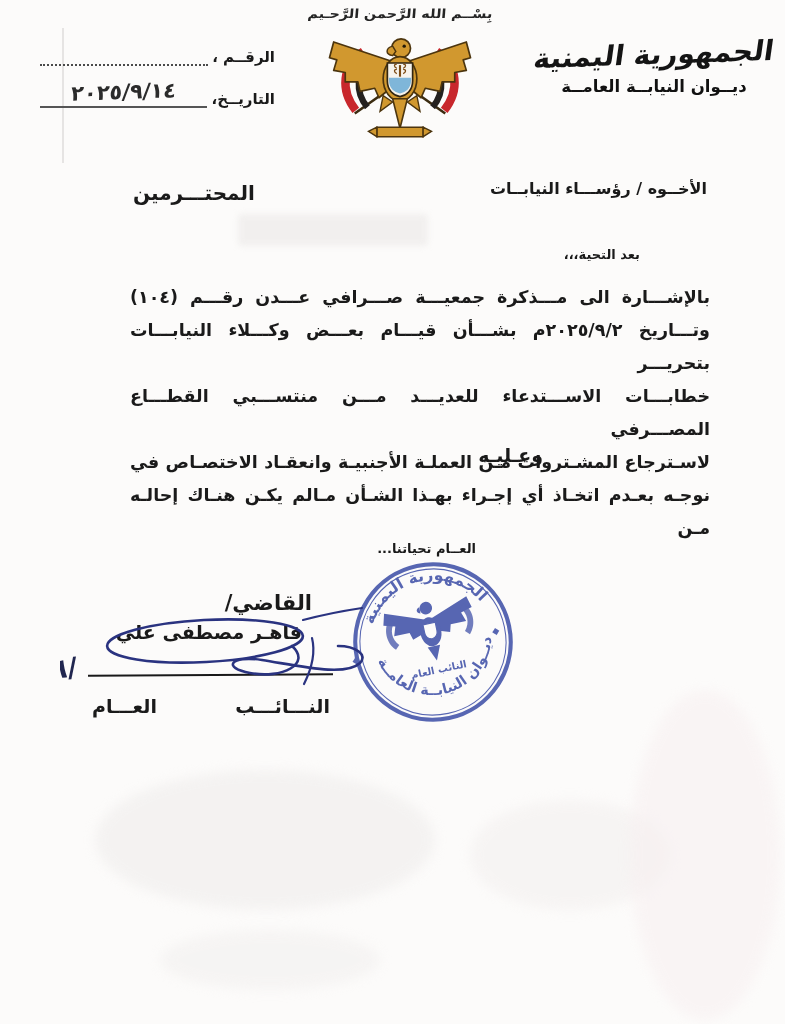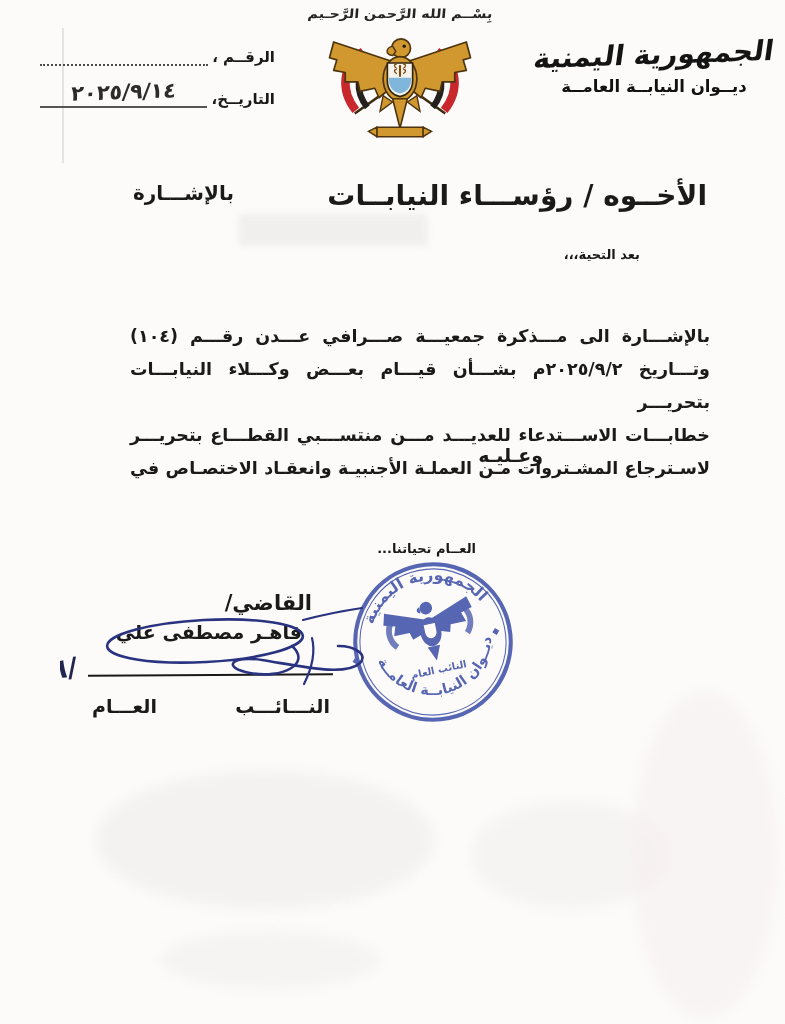--- a/index.html
+++ b/index.html
@@ -27,28 +27,28 @@
 
   .hdr-right{position:absolute;left:535px;top:38px;width:238px;text-align:center;}
   .republic{
     font-size:28px;font-weight:bold;color:#141414;line-height:1.2;
     transform:skewX(-10deg) rotate(-2deg);letter-spacing:-1px;white-space:nowrap;
   }
   .office1,.office2{font-size:16.5px;font-weight:bold;color:#111;line-height:1.35;white-space:nowrap;}
   .office1{margin-top:4px;}
 
   
-  .addr-right{position:absolute;right:78px;top:179px;font-size:28px;font-weight:bold;white-space:nowrap;}
+  .addr-right{position:absolute;right:78px;top:179px;font-size:16px;font-weight:bold;white-space:nowrap;}
   .addr-left{position:absolute;left:133px;top:181px;font-size:20px;font-weight:bold;white-space:nowrap;}
   .greeting{position:absolute;right:145px;top:247px;font-size:13px;font-weight:bold;}
 
   .para{position:absolute;right:75px;left:130px;font-weight:bold;font-size:17.5px;}
   .para .ln{line-height:33px;text-align:justify;text-align-last:justify;}
   .para .ln.last{text-align:right;text-align-last:right;}
-  .p1{top:281px;margin-top:39px;}
+  .p1{top:281px;}
   .p2{top:479px;}
   .transition{position:absolute;right:242px;top:444px;font-size:19px;font-weight:bold;letter-spacing:1px;}
   .signoff{position:absolute;right:309px;top:541px;font-size:13px;font-weight:bold;}
 
   
   .sig-title{position:absolute;right:473px;top:591px;font-size:21px;font-weight:bold;}
   .sig-name{position:absolute;right:483px;top:621px;font-size:19px;font-weight:bold;letter-spacing:.5px;white-space:nowrap;}
   .sig-rule{position:absolute;left:88px;top:674px;width:245px;height:2px;background:#191919;transform:rotate(-.4deg);}
   .sig-pos{position:absolute;left:92px;top:679px;width:238px;font-size:19px;font-weight:bold;text-align:justify;text-align-last:justify;margin-top:16px;}
   .sig-svg{position:absolute;left:60px;top:580px;z-index:3;pointer-events:none;}
@@ -123,33 +123,34 @@
       </svg>
     </div>
   </div>
 
   <div class="hdr-right">
     <div class="republic">الجمهورية اليمنية</div>
     <div class="office1">ديــوان النيابــة العامــة</div>
   </div>
 
   <div class="addr-right">الأخــوه / رؤســـاء النيابــات</div>
-  <div class="addr-left">بالإشـــارة</div>
+  <div class="addr-left">المحتـــرمين</div>
   <div class="greeting">بعد التحية،،،</div>
 
   <div class="para p1">
     <div class="ln">بالإشـــارة الى مـــذكرة جمعيـــة صـــرافي عـــدن رقـــم (١٠٤)</div>
     <div class="ln">وتـــاريخ ٢٠٢٥/٩/٢م بشـــأن قيـــام بعـــض وكـــلاء النيابـــات بتحريـــر</div>
-    <div class="ln">خطابـــات الاســـتدعاء للعديـــد مـــن منتســـبي القطـــاع بتحريـــر</div>
+    <div class="ln">خطابـــات الاســـتدعاء للعديـــد مـــن منتســـبي القطـــاع المصـــرفي</div>
     <div class="ln">لاسـترجاع المشـتروات مـن العملـة الأجنبيـة وانعقـاد الاختصـاص في</div>
   </div>
 
   <div class="transition">وعـليـه</div>
 
   <div class="para p2">
+    <div class="ln">نوجـه بعـدم اتخـاذ أي إجـراء بهـذا الشـأن مـالم يكـن هنـاك إحالـه مـن</div>
   </div>
 
   <div class="signoff">العــام تحياتنا...</div>
 
   <div class="sig-title">القاضي/</div>
   <div class="sig-name">قاهـر مصطفى علي</div>
   <div class="sig-rule"></div>
   <div class="sig-pos">النـــائـــب العـــام</div>
 
   <svg class="sig-svg" width="330" height="135" viewBox="0 0 330 135" aria-hidden="true">

